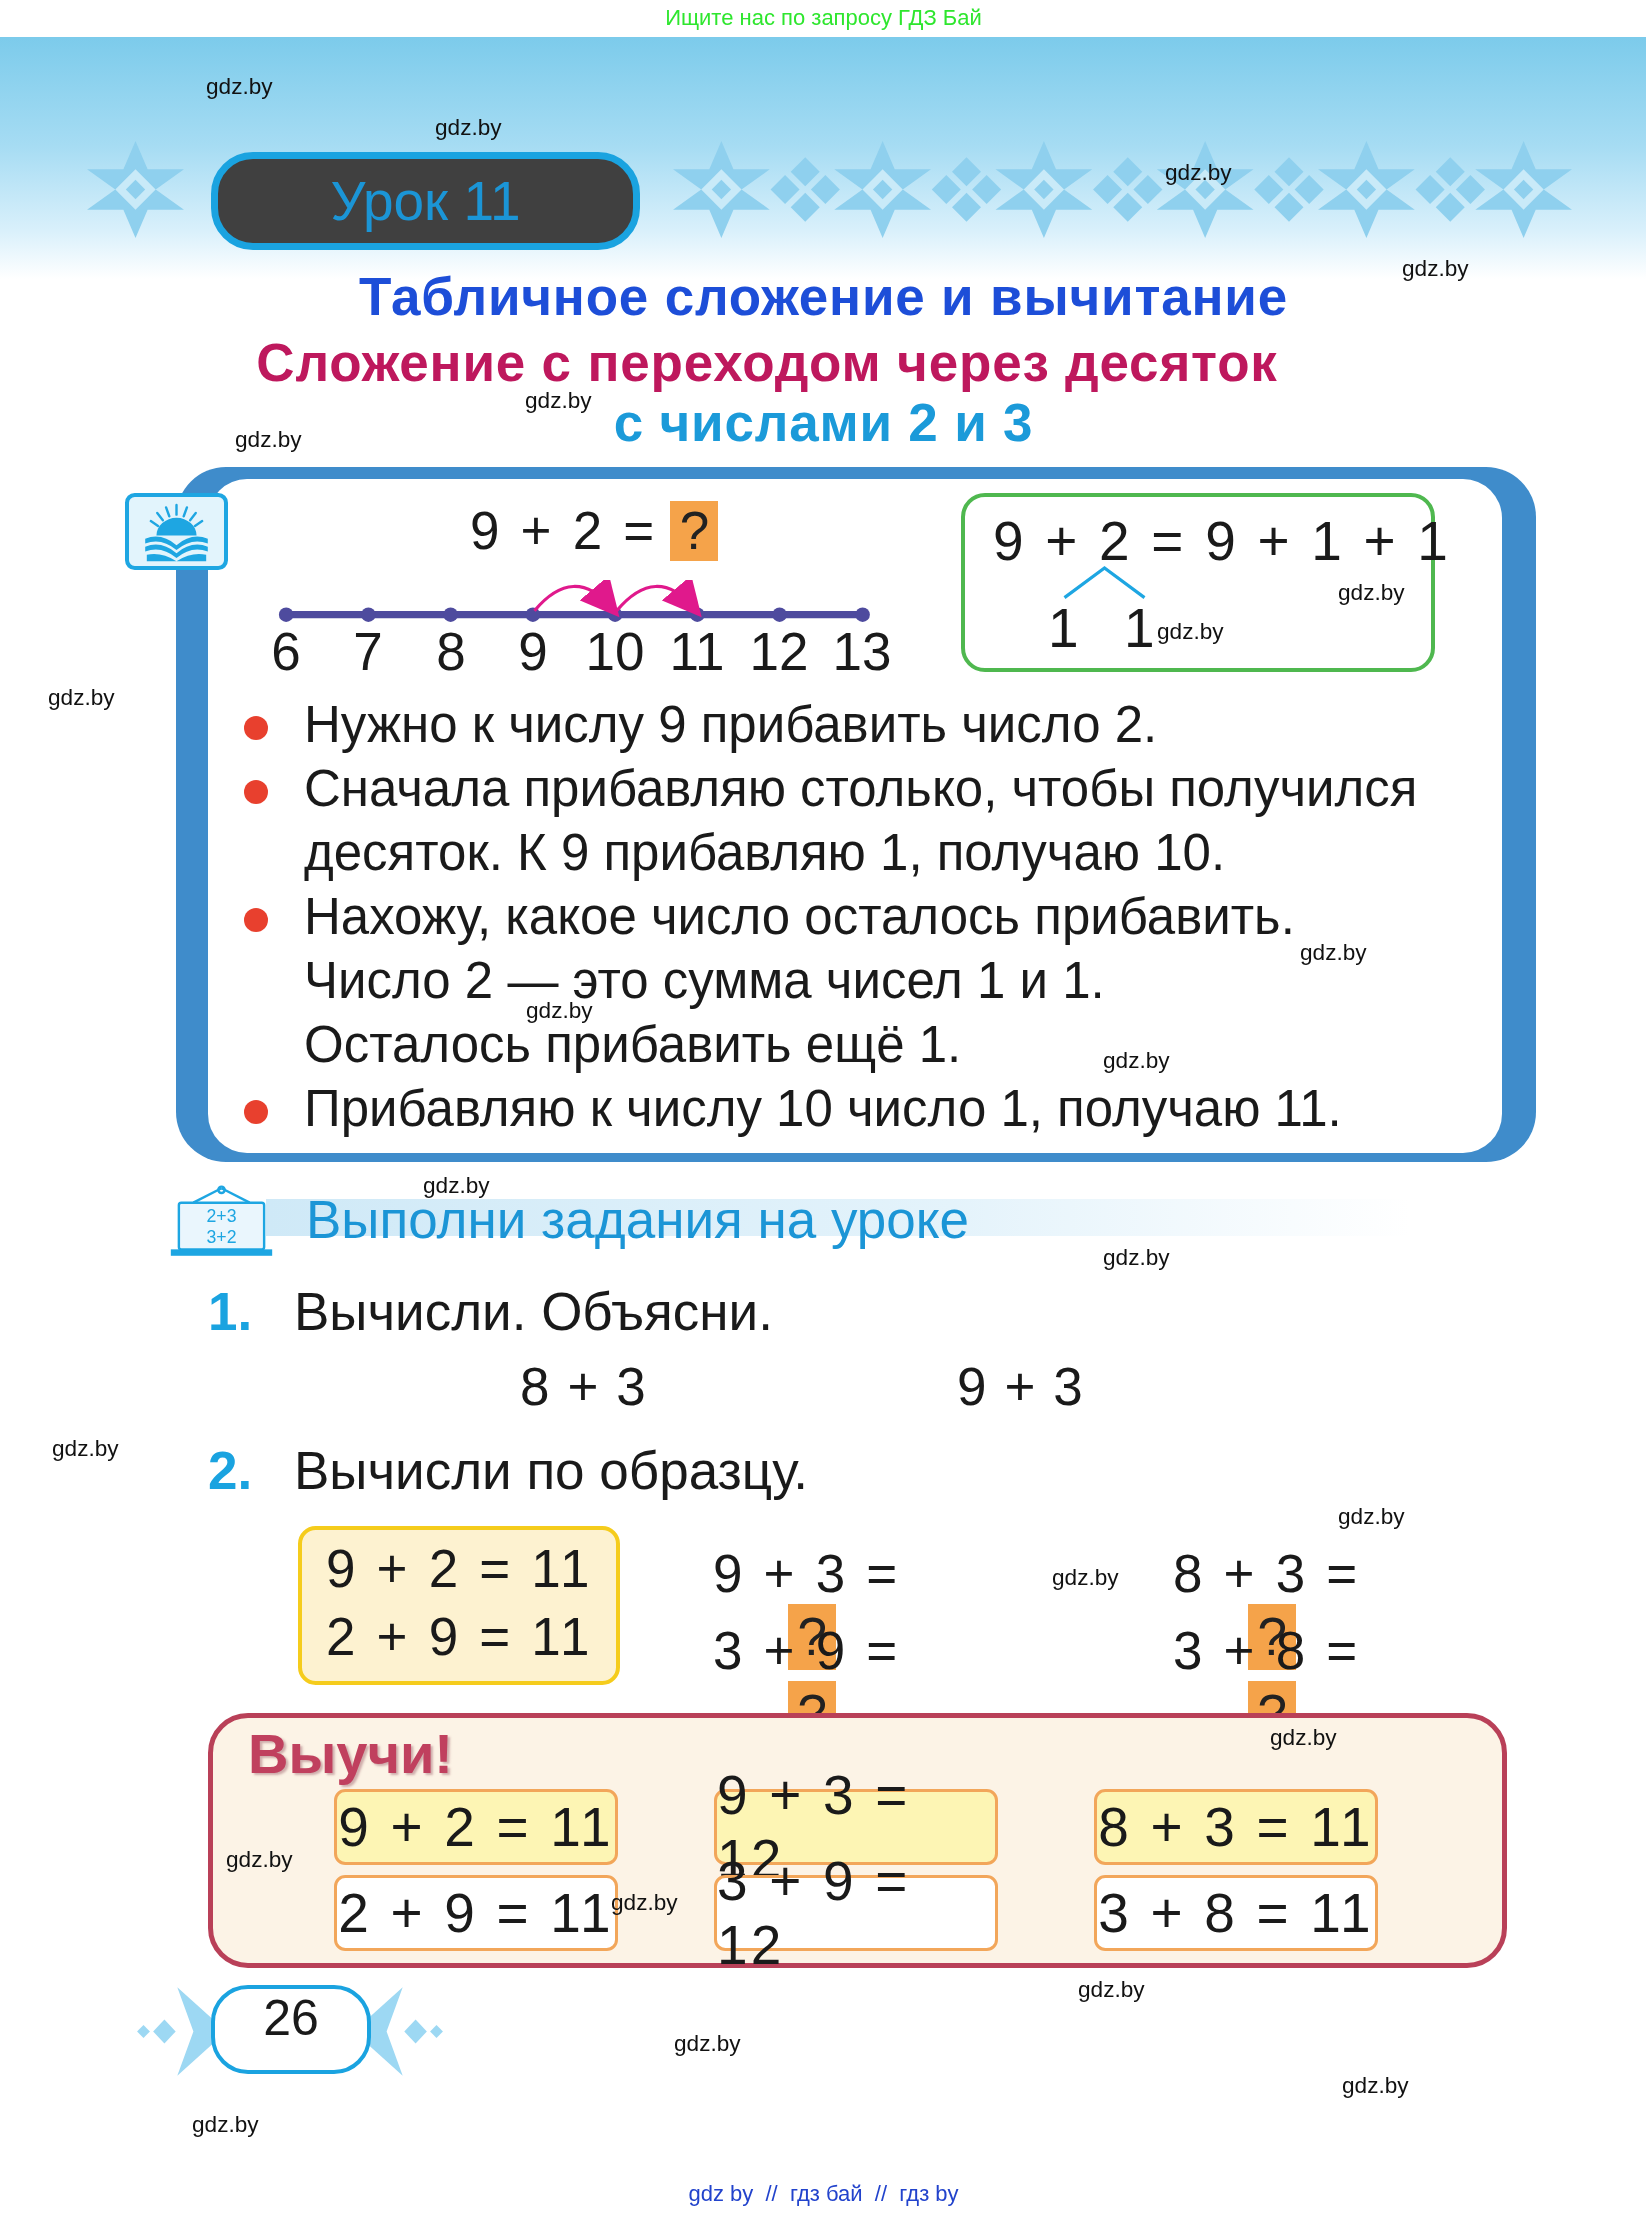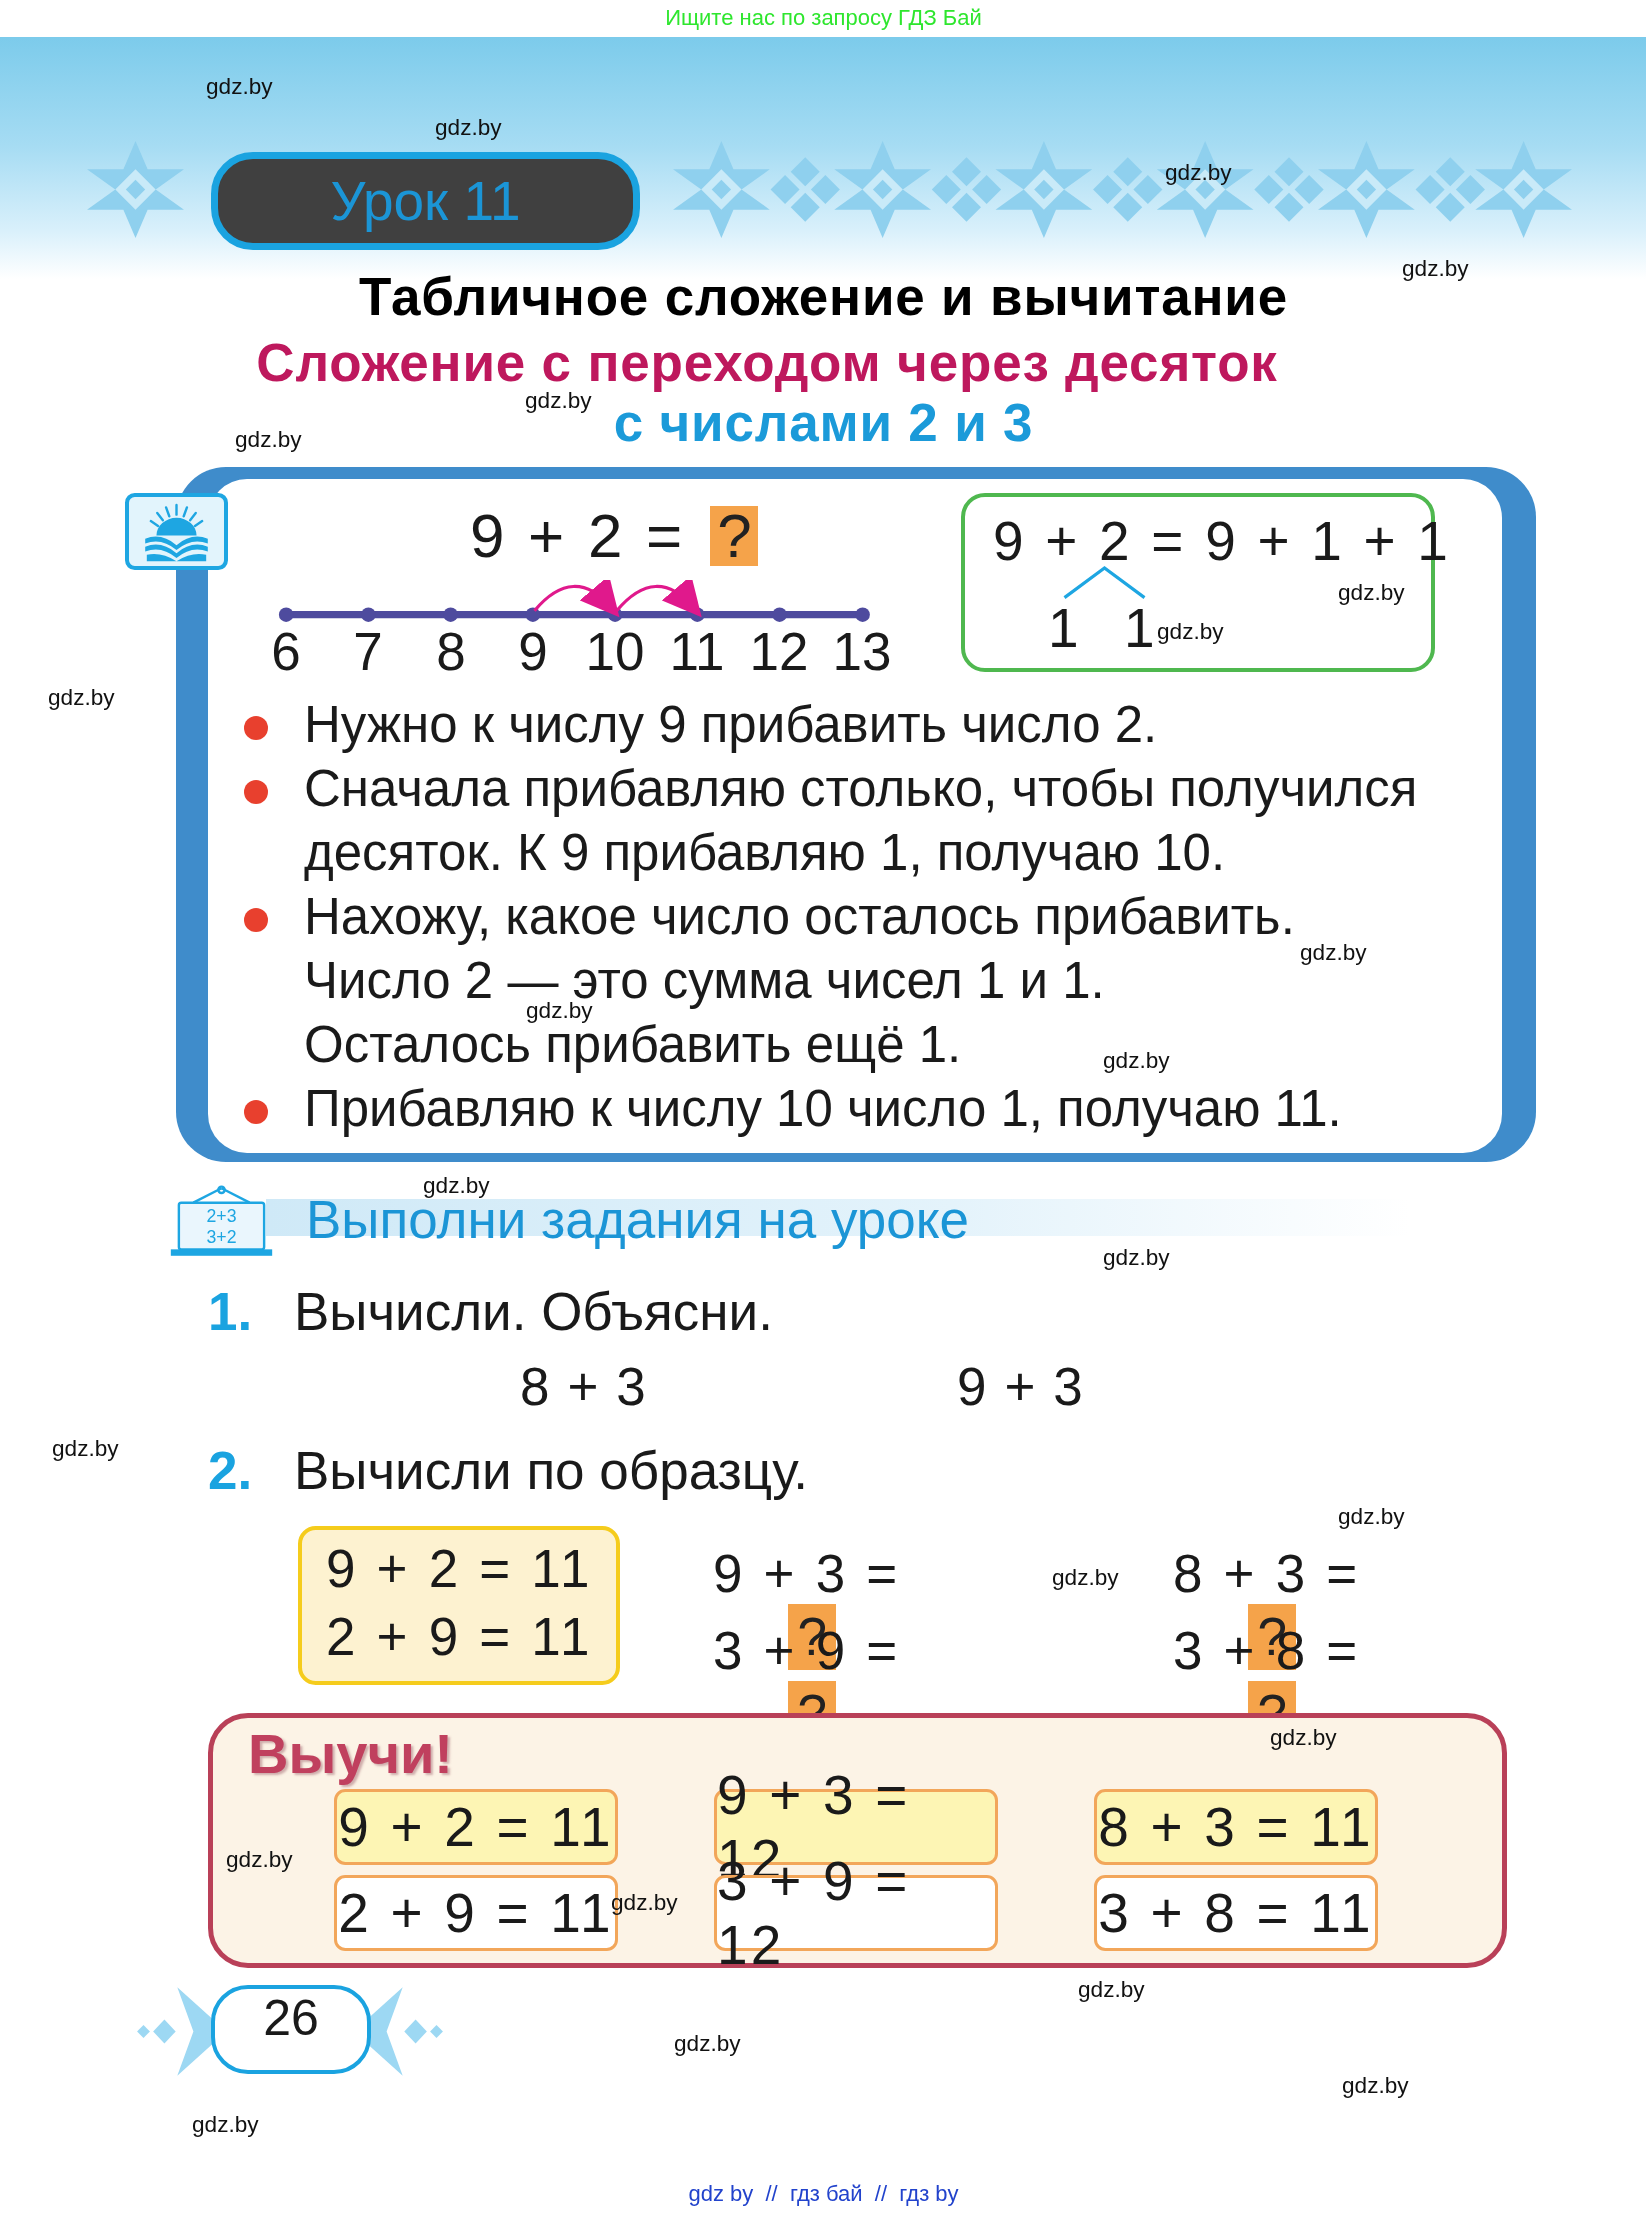--- a/index.html
+++ b/index.html
@@ -14,31 +14,31 @@
   .header-band { left: 0; top: 37px; width: 1647px; height: 242px;
     background: linear-gradient(to bottom, #7ccbeb 0%, #a6dcf3 45%, #d9f0fb 80%, #ffffff 100%); }
 
   .ornament { position: absolute; top: 141px; height: 97px; }
   .ornament svg { display: block; }
 
   .lesson-pill { left: 211px; top: 152px; width: 429px; height: 98px; border: 7.3px solid #1aa3e0;
     border-radius: 42px; background: #404040; display: flex; align-items: center; justify-content: center;
     font-size: 55px; color: #1b95d6; }
 
-  .title-red { left: 0; width: 1647px; top: 266px; text-align: center; font-size: 53px; font-weight: bold; color: #000000; letter-spacing: 0.8px; }
+  .title-red { left: 0; width: 1647px; top: 266px; text-align: center; font-size: 53px; font-weight: bold; color: #1d4ed8; letter-spacing: 0.8px; }
   .title-blue1 { left: 0; width: 1534px; top: 332px; text-align: center; font-size: 53px; font-weight: bold; color: #be185d; letter-spacing: 0.8px; }
   .title-blue2 { left: 0; width: 1647px; top: 392px; text-align: center; font-size: 53px; font-weight: bold; color: #1b9ad9; letter-spacing: 0.8px; }
 
   
   .frame-outer { left: 176px; top: 467px; width: 1360px; height: 695px; background: #3f8ccb; border-radius: 50px; }
   .frame-inner { left: 208px; top: 479px; width: 1294px; height: 674px; background: #ffffff; border-radius: 39px; }
 
   .rule-icon { left: 125px; top: 493px; width: 103px; height: 77px; border: 4px solid #1ea6e2; border-radius: 9.7px; background: #e2f4fc; }
 
-  .eq-top { left: 470px; top: 500px; font-size: 62px; display: flex; align-items: center; gap: 12px; }
+  .eq-top { left: 470px; top: 500px; font-size: 53px; display: flex; align-items: center; gap: 0; }
   .qbox { display: inline-block; background: #f5a34a; color: #222; text-align: center; }
 
   .numline { left: 266px; top: 580px; width: 645px; height: 113px; }
   .nl-labels { left: 258px; top: 621px; width: 661px; height: 64px; }
   .nl-label { position: absolute; font-size: 53px; transform: translateX(-50%); }
 
   .green-box { left: 961px; top: 493px; width: 474px; height: 179px; border: 4px solid #4fb84f; border-radius: 24px; background: #fff; }
   .green-eq { left: 993px; top: 509px; font-size: 55px; letter-spacing: 3.2px; }
   .green-one { position: absolute; font-size: 55px; }
 

